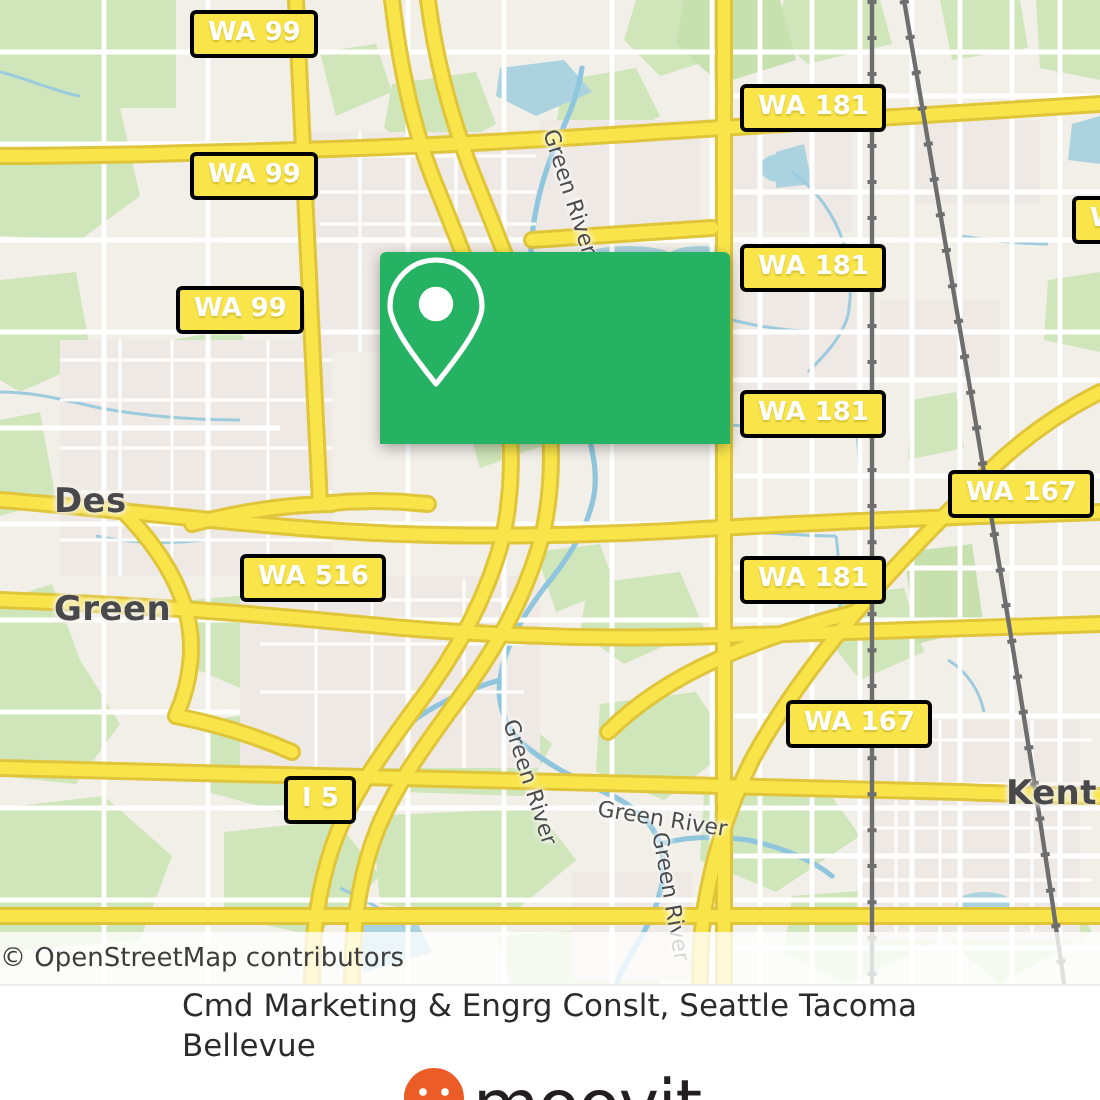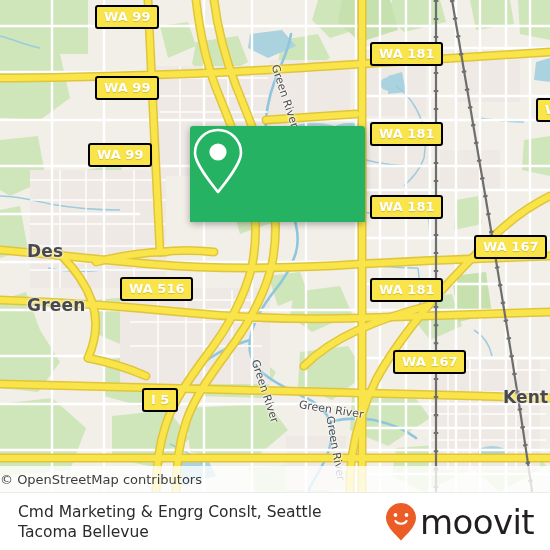--- a/index.html
+++ b/index.html
@@ -99,20 +99,21 @@
   }
 
   
   #footer{
     position:absolute;left:0;top:492px;width:550px;height:58px;
     background:#fff;
     display:flex;align-items:center;justify-content:space-between;
     box-sizing:border-box;
     padding:0 16px 0 18px;
     border-top:1px solid #ececec;
+    flex-direction:column;
   }
   #footer-title{
     font-size:15.5px;color:#2b2b2b;line-height:20px;
     max-width:370px;
     font-family:"DejaVu Sans", sans-serif;
   }
   #brand{display:flex;align-items:center;gap:3px;}
   #brand-text{
     font-size:34px;color:#231f20;letter-spacing:-.6px;
     font-family:"DejaVu Sans", sans-serif;

